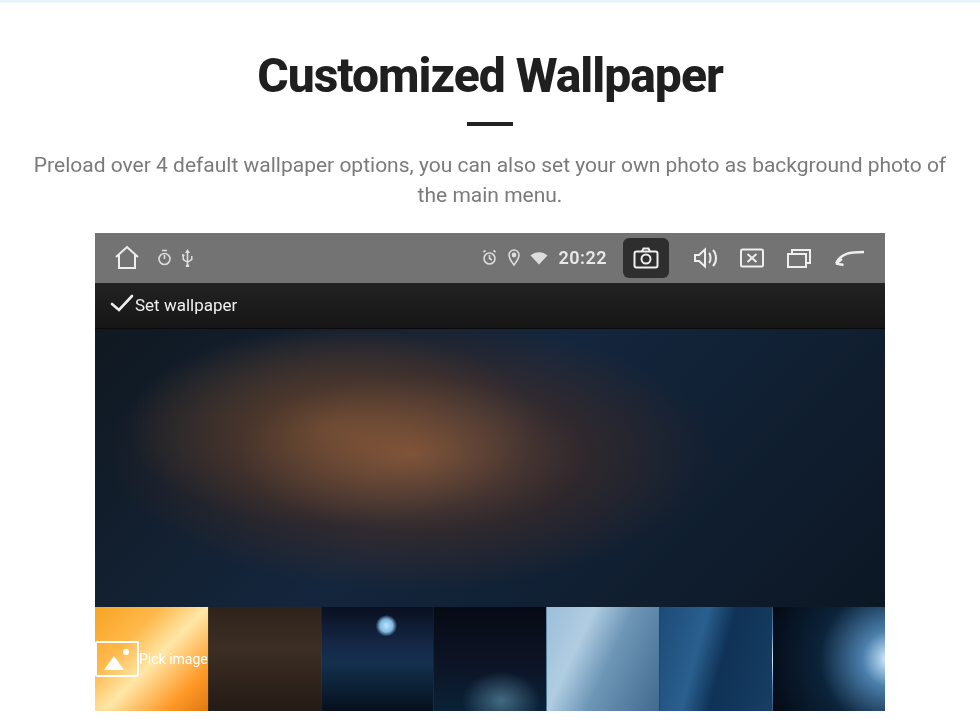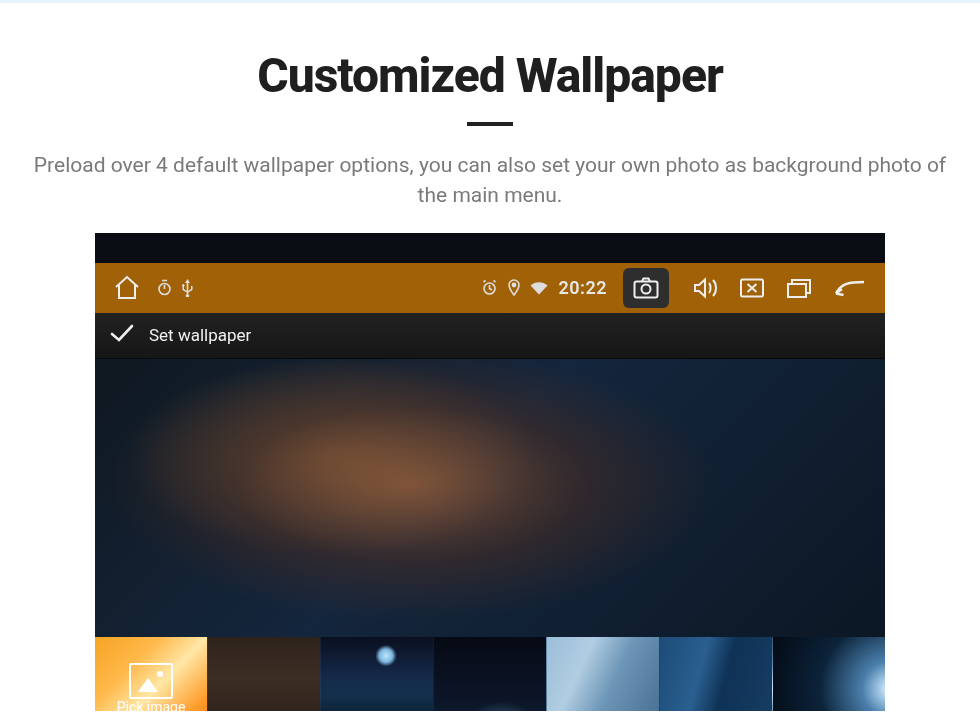--- a/index.html
+++ b/index.html
@@ -37,27 +37,26 @@
     width: 790px;
     height: 478px;
     margin: 22px auto 0 auto;
     background: #0a0e14;
     position: relative;
     overflow: hidden;
   }
   
   .statusbar {
     height: 50px;
-    background: #a16207;
+    background: #737373;
     display: flex;
     align-items: center;
     padding: 0 18px;
     gap: 16px;
     color: #e8e8e8;
-    margin-top: 30px;
   }
   .statusbar .spacer { flex: 1; }
   .statusbar svg { display: block; }
   .statusbar .time {
     font-size: 18px;
     font-weight: 600;
     letter-spacing: 0.5px;
   }
   .statusbar .sb-group {
     display: flex; align-items: center; gap: 10px;
@@ -71,21 +70,20 @@
   .statusbar .nav-group {
     display: flex; align-items: center; gap: 20px; margin-left: 8px;
   }
   
   .appbar {
     height: 46px;
     background: linear-gradient(to bottom, #222, #161616);
     display: flex;
     align-items: center;
     padding: 0 14px;
-    gap: 14px;
     color: #f0f0f0;
     font-size: 17px;
     border-bottom: 1px solid #0a0a0a;
   }
   
   .preview {
     position: relative;
     height: 278px;
     background:
       radial-gradient(ellipse 55% 70% at 40% 45%, rgba(186,106,52,0.55), rgba(90,48,28,0.4) 40%, rgba(20,30,50,0) 70%),
@@ -100,21 +98,21 @@
   }
   .thumb {
     flex: 1;
     position: relative;
     border-left: 1px solid rgba(255,255,255,0.06);
   }
   .thumb:first-child { border-left: none; }
   .thumb-pick {
     background: linear-gradient(135deg, #f6a423 0%, #ffb84a 30%, #ffe7a6 52%, #ff9a28 80%, #e07810 100%);
     display: flex;
-    flex-direction: column;
+    flex-direction: row;
     align-items: center;
     justify-content: center;
     color: #fff;
   }
   .pick-icon {
     width: 44px; height: 36px;
     border: 2px solid #fff;
     border-radius: 2px;
     position: relative;
   }

